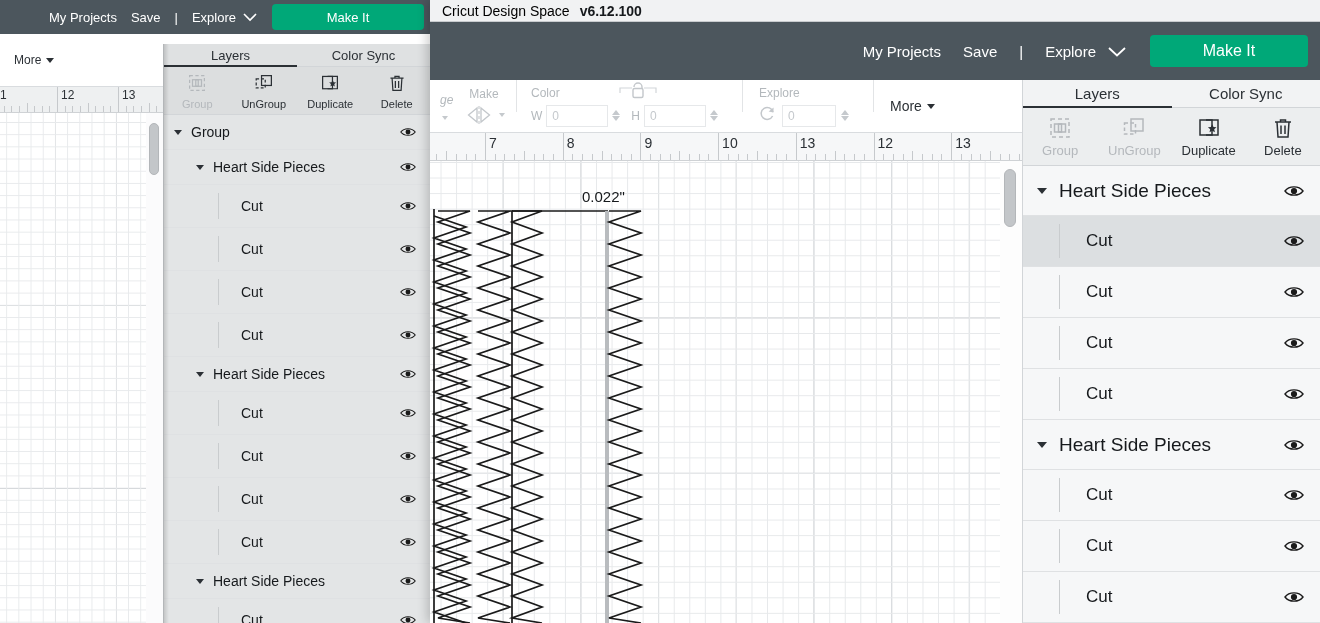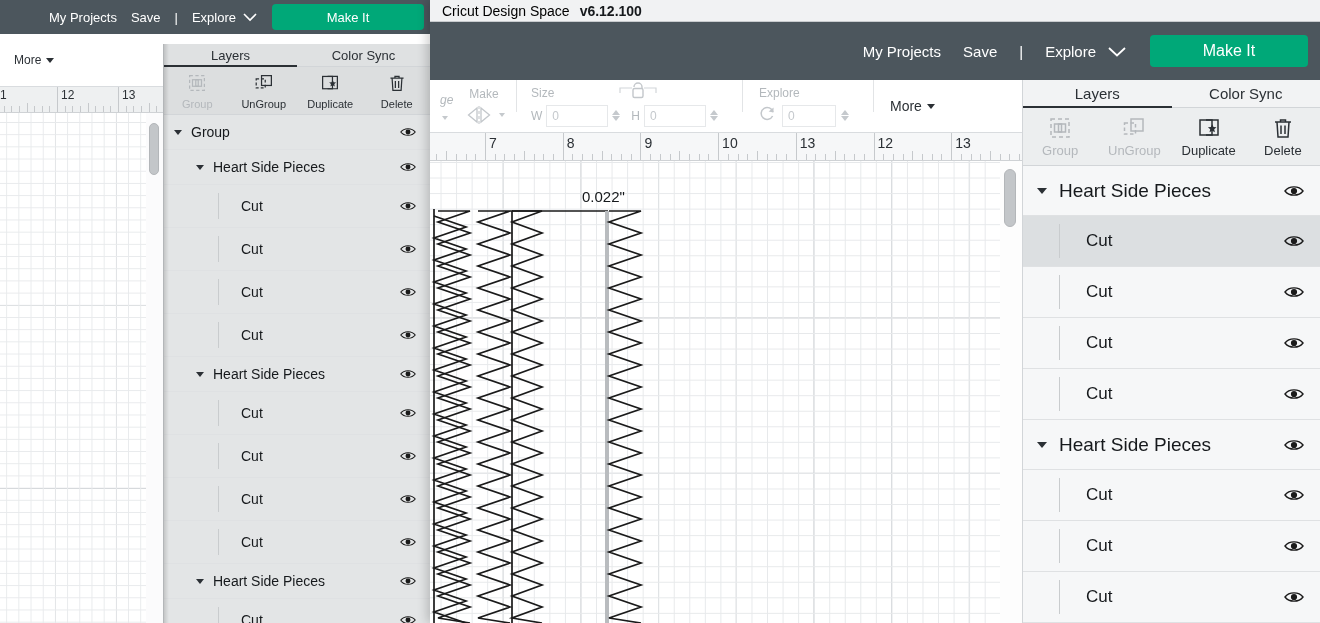--- a/index.html
+++ b/index.html
@@ -400,21 +400,21 @@
             <path d="M17 3 L25.5 10 L17 17 Z" fill="none" stroke="#c3c7cb" stroke-width="1.3"></path>
             <line x1="15" y1="1" x2="15" y2="19" stroke="#c3c7cb" stroke-width="1.1" stroke-dasharray="3 2"></line>
           </svg>
           <span class="tri-dn-sm"></span>
         </span>
       </div>
 
       <div class="tb-sep" style="height:32px;"></div>
 
       <div class="tb-group" style="padding-left:14px; width:225px; position:relative;">
-        <span class="tb-label">Size</span>
+        <span class="tb-label">Color</span>
         <span class="tb-row" style="margin-top:5px; gap:4px;">
           <span style="color:#b3b8bc;">W</span>
           <span class="numbox" style="width:62px; height:22px;">
             <span>0</span>
           </span>
           <span class="stepper">
             <span class="tri-up"></span>
             <span class="tri-dn"></span>
           </span>
           <span style="color:#b3b8bc; margin-left:7px;">H</span>

